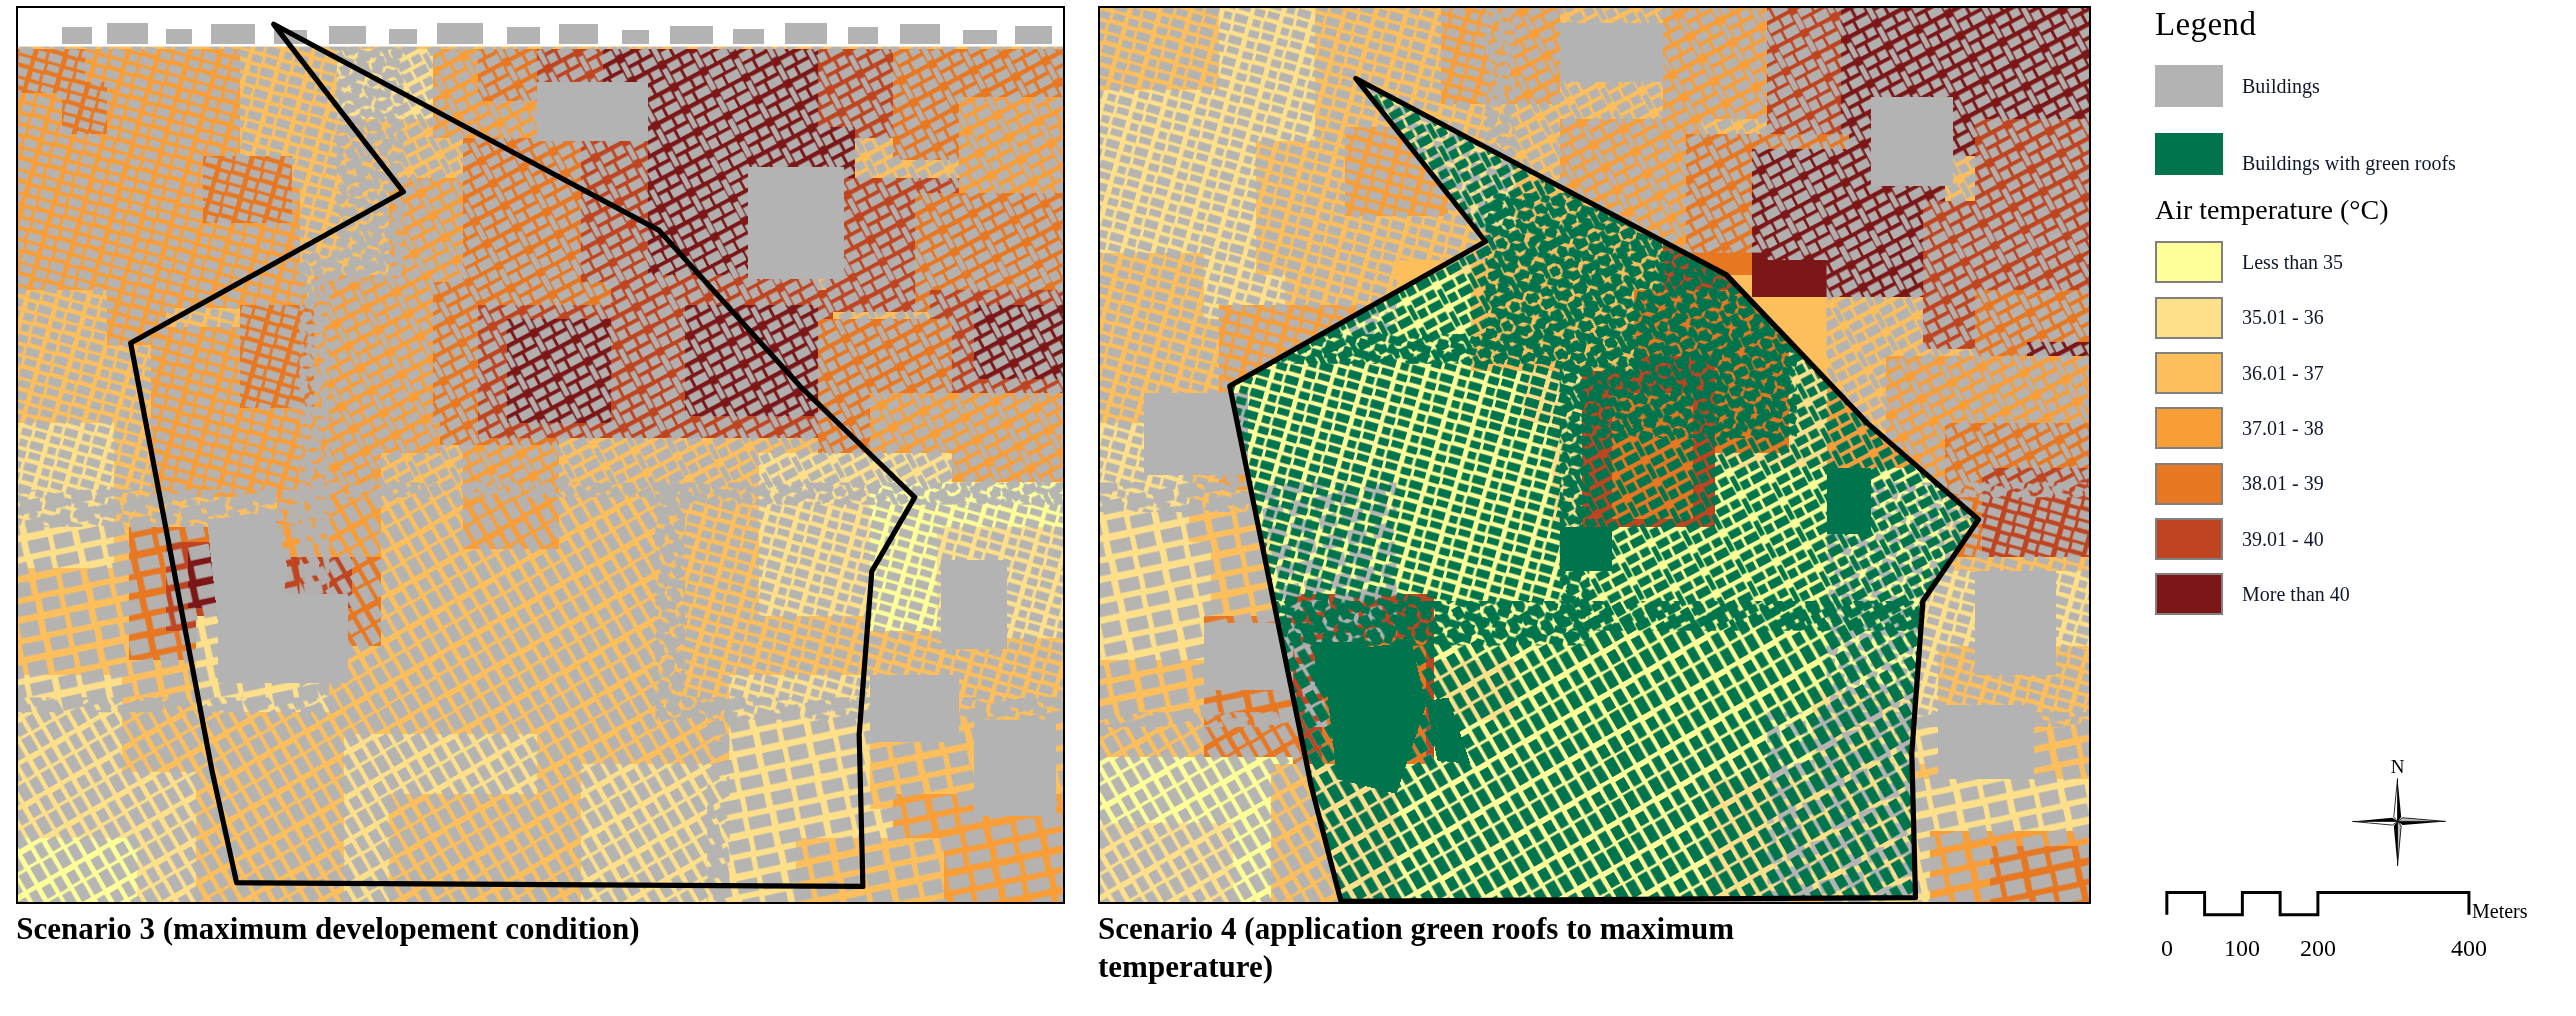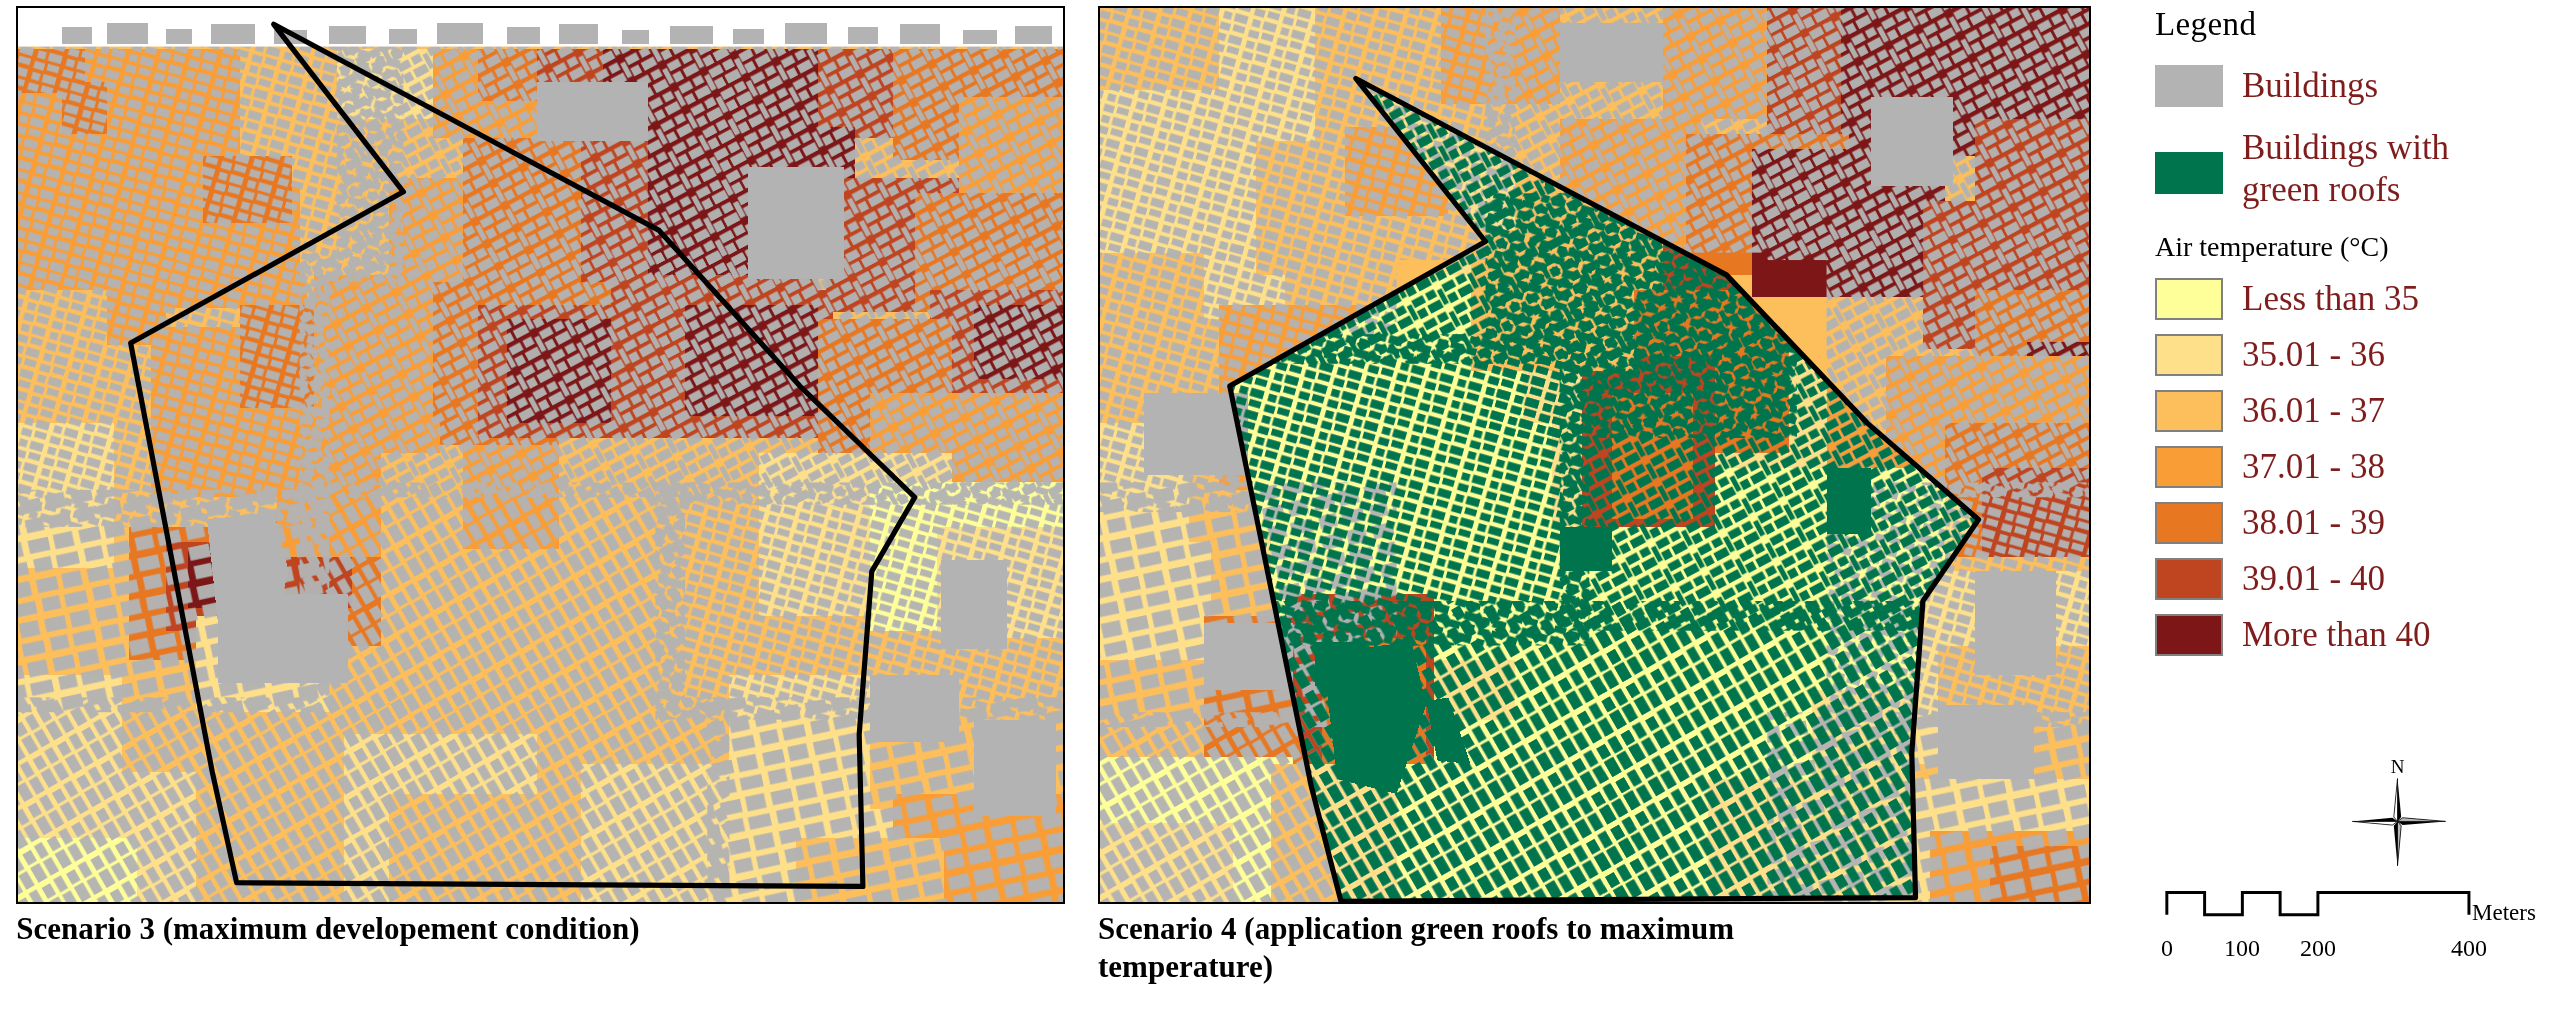--- a/index.html
+++ b/index.html
@@ -20,37 +20,37 @@
            font-size:31px;line-height:1.22;color:#000;
            font-family:"Liberation Serif","DejaVu Serif",serif;}
   #caption-left {left:16.3px;  top:910px; width:1049px;}
   #caption-right{left:1098px;top:910px; width:993px;}
 
   
   #legend{position:absolute;left:2155px;top:6px;width:415px;height:1004px;}
   .legend-title{font-size:33px;font-weight:normal;color:#000;
                 margin:0 0 22px 0;letter-spacing:0.4px;}
   .legend-row{display:flex;align-items:center;margin-bottom:19px;}
-  .legend-row.tall{align-items:center;}
+  .legend-row.tall{align-items:flex-end;}
   .swatch{width:68px;height:42px;flex:0 0 68px;margin-right:19px;}
   .swatch.plain{border:none;}
   .swatch.bordered{border:2.2px solid #808080;box-sizing:border-box;}
-  .legend-label{font-size:35px;color:#7f1d1d;line-height:1.22;}
+  .legend-label{font-size:20px;color:#0f172a;line-height:1.22;}
   .legend-section{font-size:28px;color:#000;margin:12px 0 15px 0;}
   .ramp-row{display:flex;align-items:center;margin-bottom:13.3px;}
 
   
   #north-arrow{position:absolute;left:2342px;top:756px;width:111px;height:119px;}
   #north-arrow .n-letter{position:absolute;left:0;top:0;width:111px;
         text-align:center;font-size:19px;color:#000;
         font-family:"Liberation Serif","DejaVu Serif",serif;}
 
   
   #scalebar{position:absolute;left:2155px;top:882px;width:415px;height:96px;}
-  #scalebar .sb-units{position:absolute;left:317px;top:18px;font-size:23px;color:#000;}
+  #scalebar .sb-units{position:absolute;left:317px;top:18px;font-size:20px;color:#000;}
   .sb-ticklabel{position:absolute;top:53px;font-size:24px;color:#000;
                 transform:translateX(-50%);}
 </style>
 </head>
 <body>
 
 <div class="figure">
 
   <div class="panel" id="panel-left">
     <svg class="map-svg" viewBox="0 0 1410 1206" preserveAspectRatio="none">

